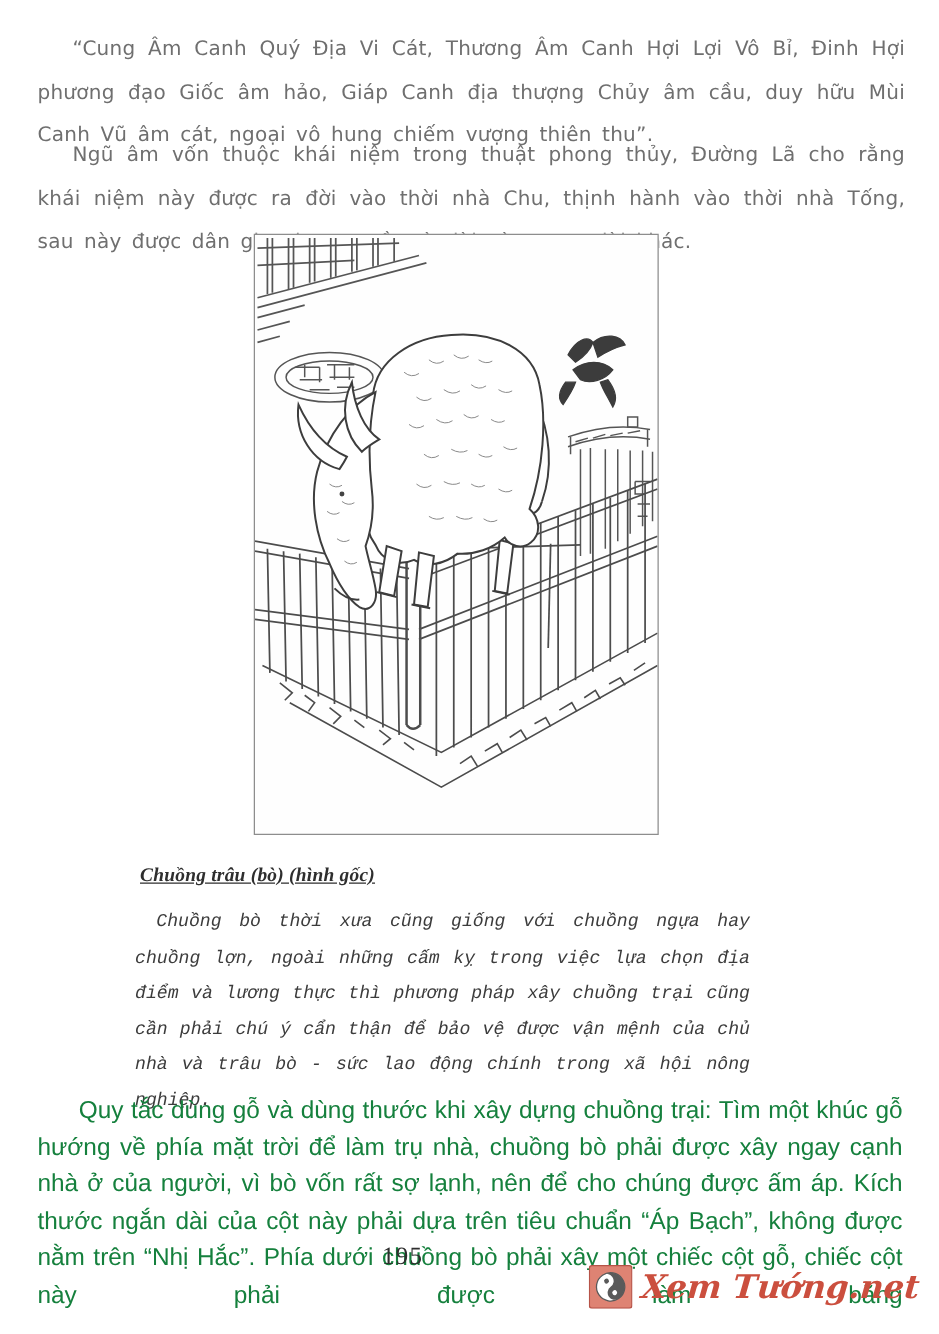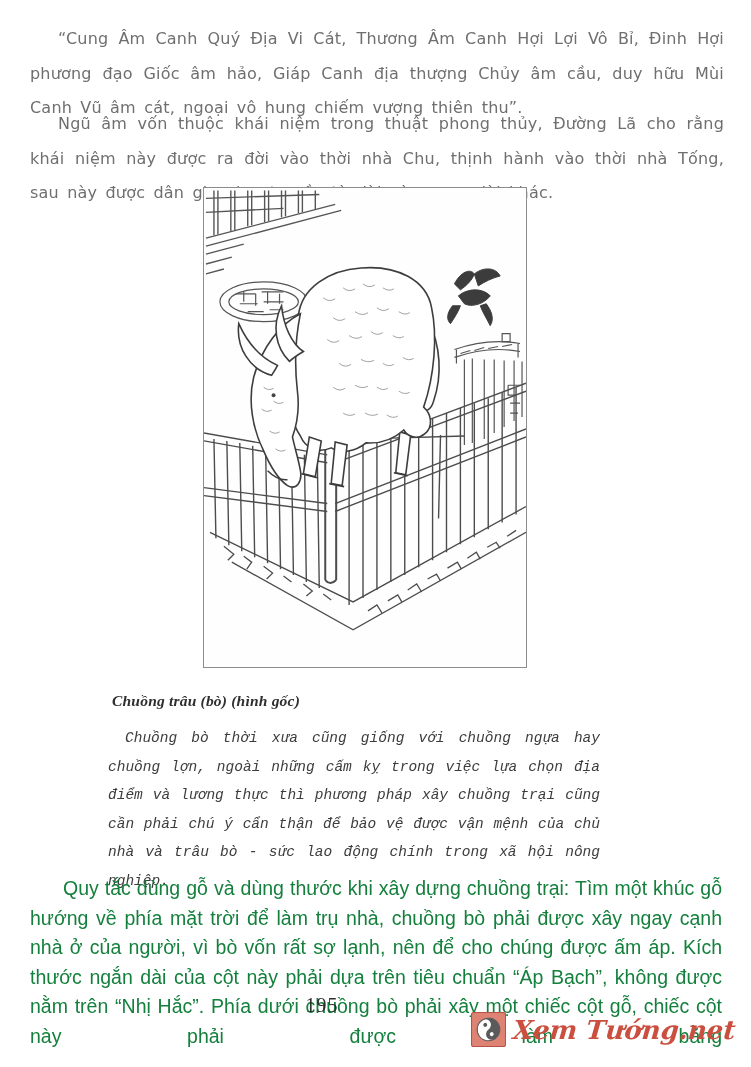--- a/index.html
+++ b/index.html
@@ -19,21 +19,21 @@
   
   .illus{
     position:absolute;left:203px;top:187px;width:322px;height:479px;
     margin:0;border:1.5px solid #8d8d8d;background:#fefefe;
   }
   .illus svg{width:100%;height:100%;display:block;}
   
   .caption{
     position:absolute;left:112px;top:692px;
     font-family:"Liberation Serif",serif;font-style:italic;font-weight:bold;
-    font-size:15.5px;color:#2e2e2e;letter-spacing:.2px;
+    font-size:15.5px;color:#2e2e2e;letter-spacing:.2px;text-decoration:underline;
   }
   .note{
     position:absolute;left:108px;top:724px;width:492px;margin:0;
     font-family:Liberation Mono, monospace;font-style:italic;
     font-size:14.5px;line-height:28.5px;color:#3c3c3c;
     text-align:justify;text-indent:17px;
   }
   
   .body-par{
     position:absolute;left:30px;top:874px;width:692px;margin:0;

